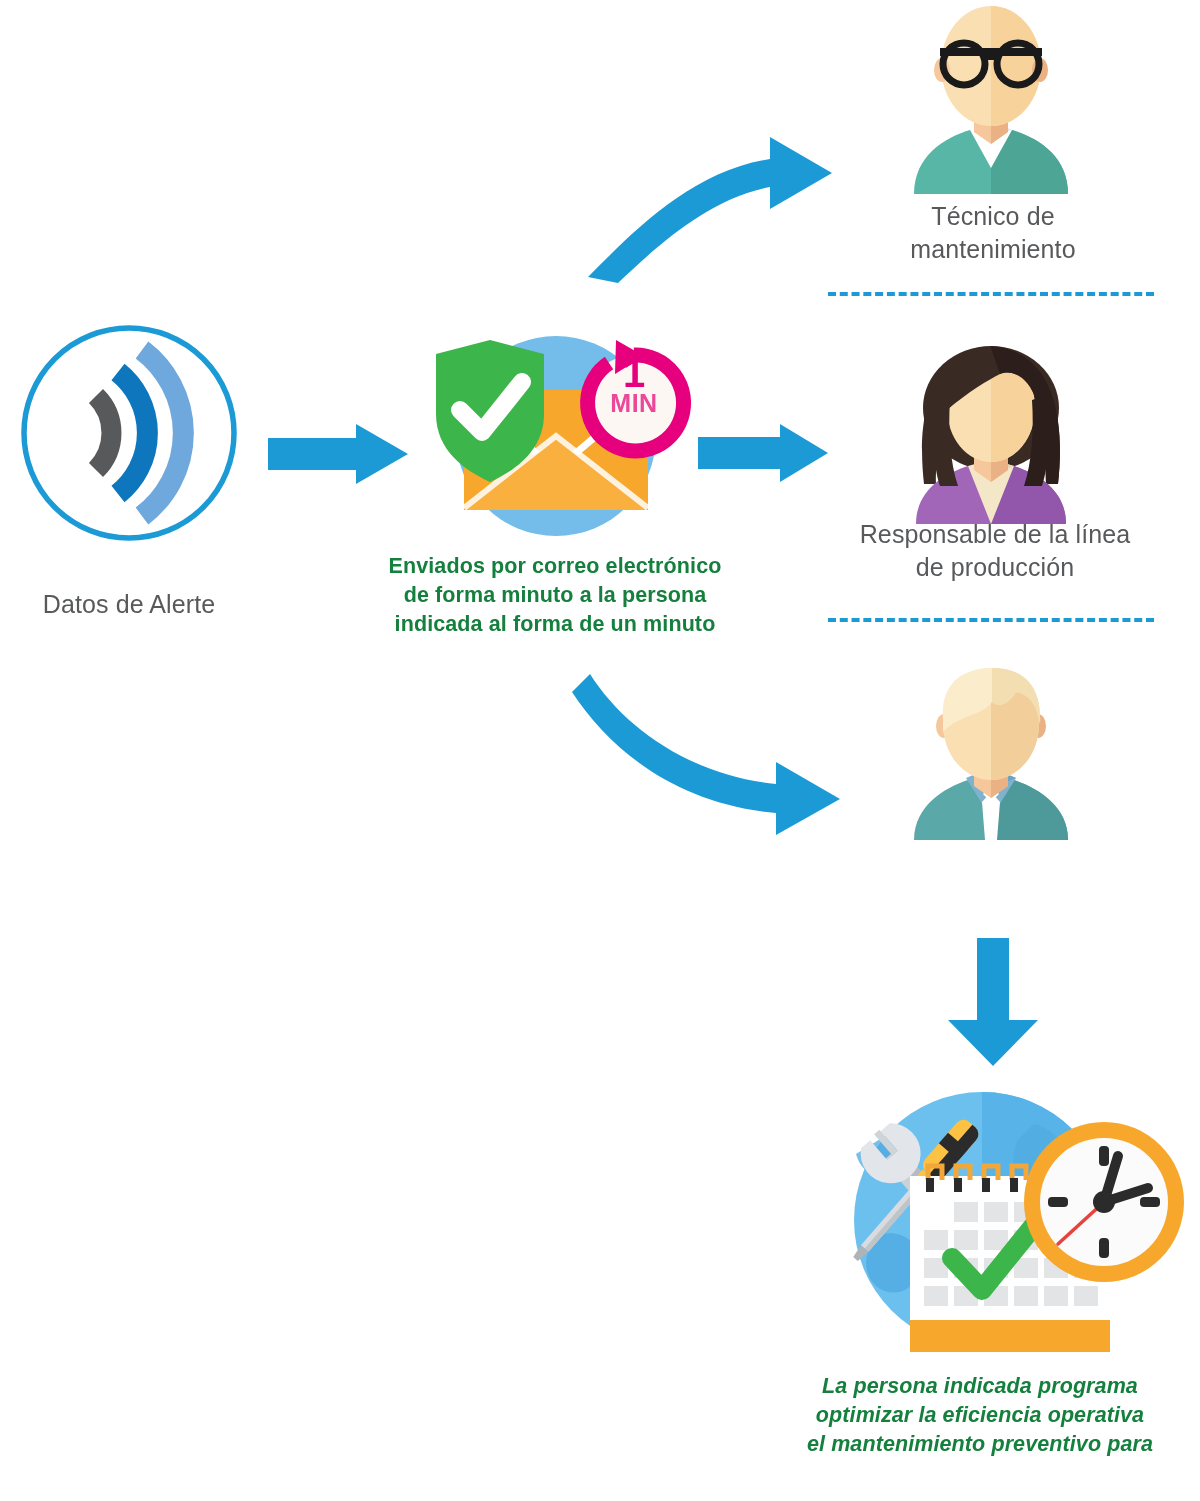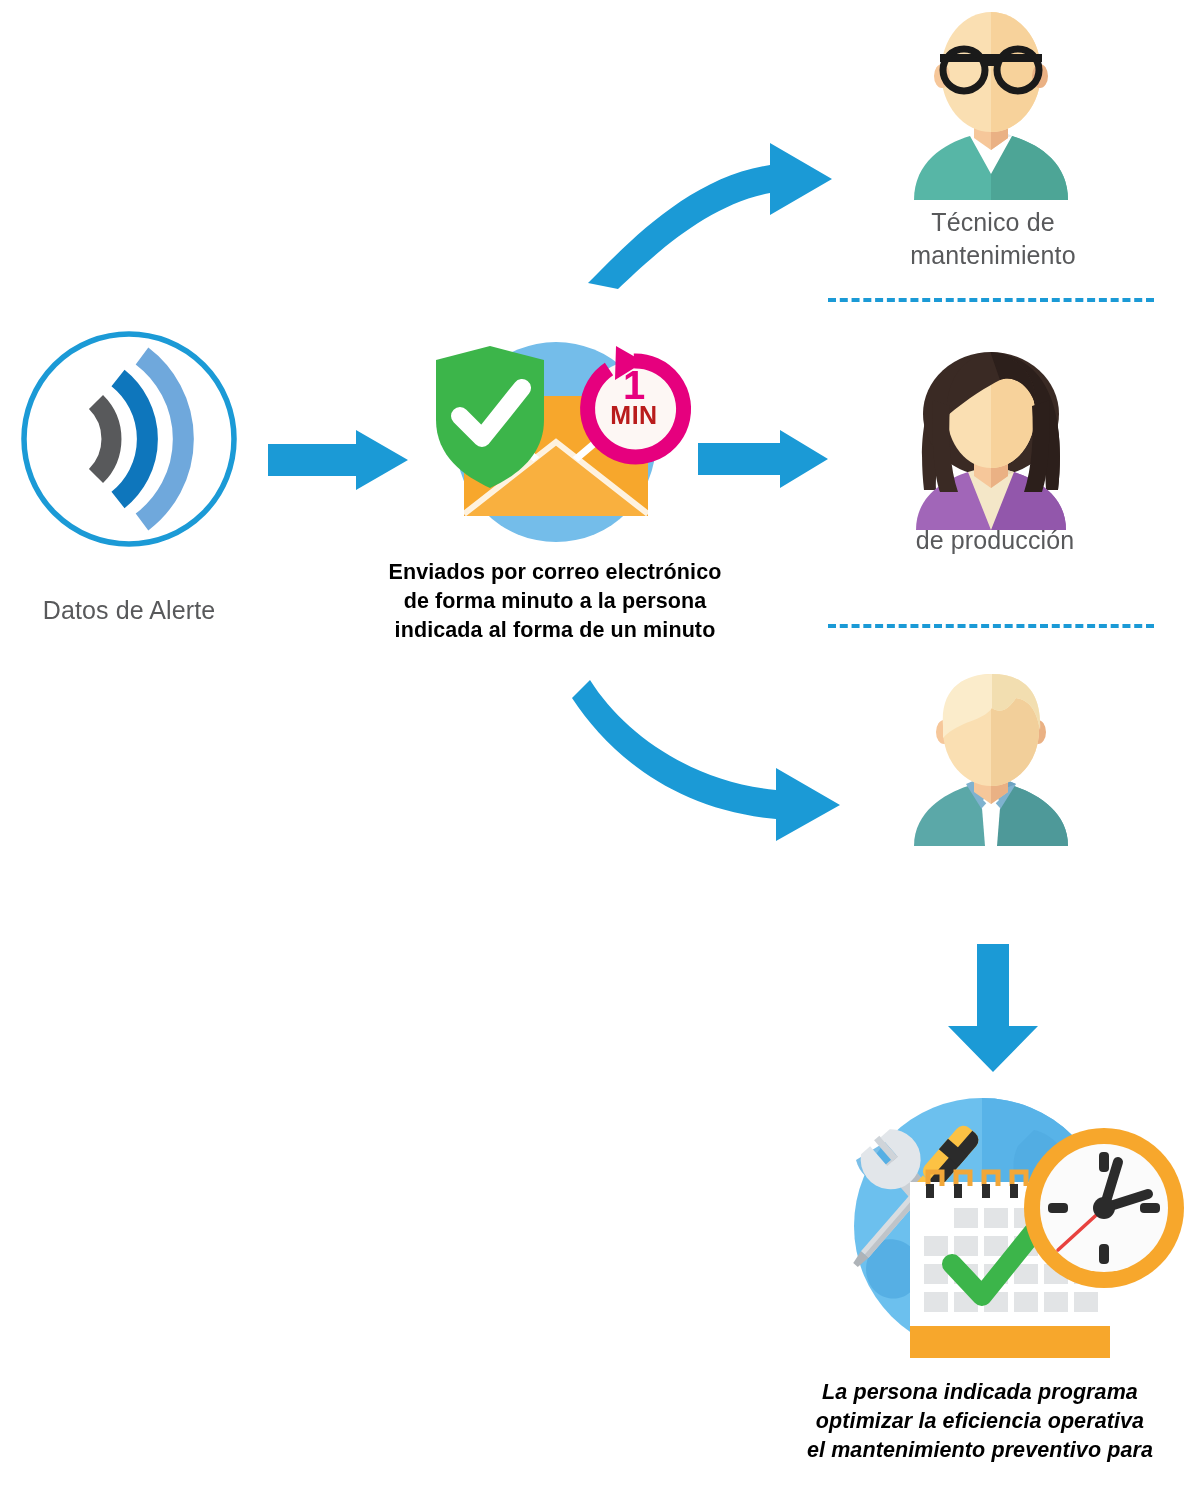--- a/index.html
+++ b/index.html
@@ -7,33 +7,33 @@
     font-family:"Liberation Sans", sans-serif;
     -webkit-font-smoothing:antialiased;
   }
   #canvas{
     position:relative;
     width:1200px;
     height:1501px;
     background:#ffffff;
     overflow:hidden;
   }
-  .abs{position:absolute;margin-top:6px;}
+  .abs{position:absolute;}
 
   
   .label-plain{
     color:#58595b;
     font-size:25px;
     font-weight:400;
     line-height:1.32;
     text-align:center;
     letter-spacing:.1px;
   }
   .label-bold{
-    color:#000000;
+    color:#15803d;
     font-size:21.5px;
     font-weight:700;
     line-height:1.35;
     text-align:center;
     letter-spacing:.1px;
   }
 
   
   .dashed{
     height:0;
@@ -85,21 +85,21 @@
         <path d="M44 80 L66 102 L106 52" fill="none" stroke="#ffffff" stroke-width="18" stroke-linecap="round" stroke-linejoin="round"></path>
       </g>
 
       <g>
         <circle cx="218" cy="73" r="48" fill="#fdf7f4"></circle>
         <path d="M218 25 A48 48 0 1 1 193 33" fill="none" stroke="#e6007e" stroke-width="15"></path>
         <path d="M200 10 L228 26 L199 44 Z" fill="#e6007e"></path>
       </g>
     </svg>
     <div class="abs" style="left:186px;top:24px;width:64px;text-align:center;color:#e6007e;font-weight:700;font-size:40px;line-height:38px;">1</div>
-    <div class="abs" style="left:186px;top:60px;width:64px;text-align:center;color:#b91c1c;font-weight:700;font-size:25px;line-height:26px;letter-spacing:.5px;">MIN</div>
+    <div class="abs" style="left:186px;top:60px;width:64px;text-align:center;color:#ec4899;font-weight:700;font-size:25px;line-height:26px;letter-spacing:.5px;">MIN</div>
   </div>
 
   <div class="abs label-bold" style="left:330px;top:552px;width:450px;">
     <div>Enviados por correo electrónico</div>
     <div>de forma minuto a la persona</div>
     <div>indicada al forma de un minuto</div>
   </div>
 
   <div class="abs" style="left:570px;top:125px;width:270px;height:160px;">
     <svg width="270" height="160" viewBox="0 0 270 160">
@@ -178,20 +178,21 @@
       <path d="M95 20 A44 54 0 0 1 95 128 Z" fill="#f7d29b"></path>
 
       <path d="M51 62 C56 26 78 14 95 14 C112 14 140 26 140 66 C134 46 118 34 104 40 C92 46 72 58 51 76 Z" fill="#3a2a24"></path>
       <path d="M95 14 C112 14 140 26 140 66 C134 46 118 34 104 40 Z" fill="#2c1f1b"></path>
 
       <path d="M36 60 C36 120 40 140 44 152 L62 152 C54 128 52 96 54 66 Z" fill="#3a2a24"></path>
       <path d="M154 60 C154 120 150 140 146 152 L128 152 C136 128 138 96 136 66 Z" fill="#2c1f1b"></path>
     </svg>
   </div>
   <div class="abs label-plain" style="left:836px;top:518px;width:318px;">
+    <div>Responsable de la línea</div>
     <div>de producción</div>
   </div>
 
   <div class="abs dashed" style="left:828px;top:618px;width:326px;"></div>
 
   <div class="abs" style="left:896px;top:668px;width:190px;height:172px;">
     <svg width="190" height="172" viewBox="0 0 190 172">
 
       <path d="M18 172 C18 138 48 120 72 112 L95 112 L118 112 C142 120 172 138 172 172 Z" fill="#5ba8a8"></path>
       <path d="M95 112 L118 112 C142 120 172 138 172 172 L95 172 Z" fill="#4e9999"></path>

